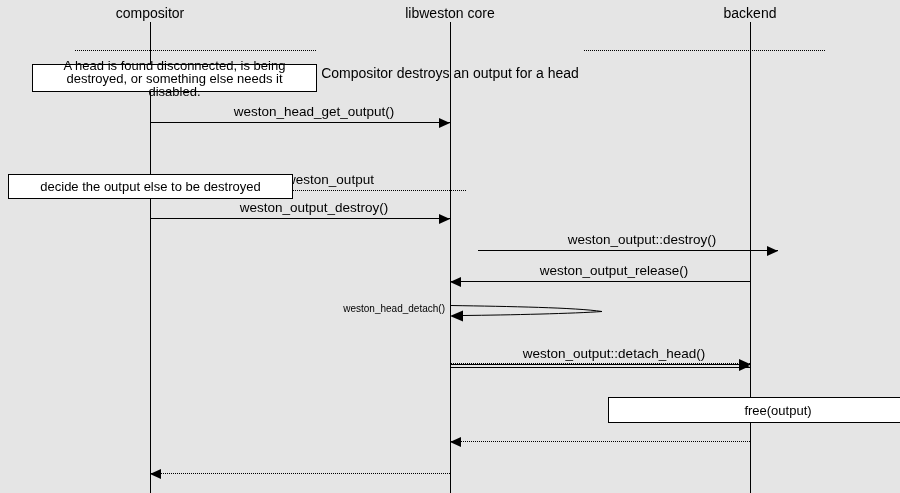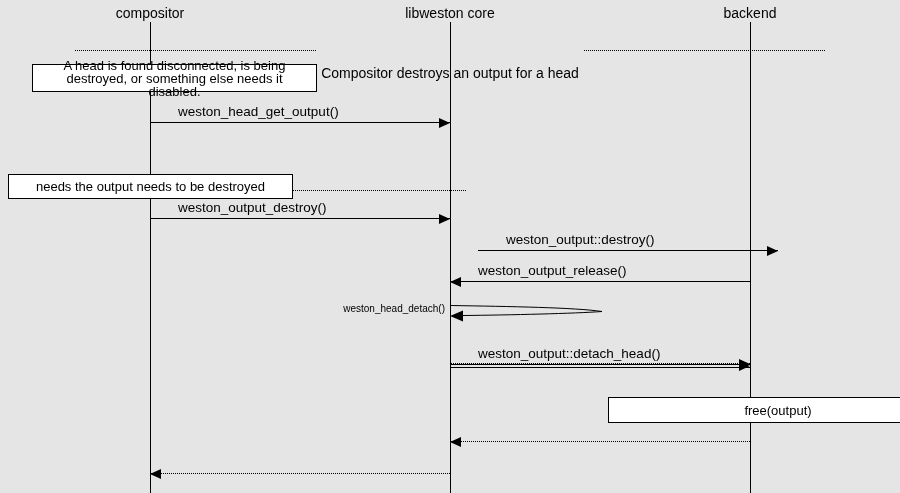--- a/index.html
+++ b/index.html
@@ -12,21 +12,21 @@
   .title-row{position:absolute;left:75px;top:43px;width:750px;height:14px;display:flex;align-items:center;font-size:14px;}
   .dots{flex:1;height:0;border-top:1px dotted #000;}
   .title-text{padding:0 5px;white-space:nowrap;margin-top:45px;}
   .note{
     position:absolute;box-sizing:border-box;border:1px solid #000;background:#fff;
     display:flex;align-items:center;justify-content:center;text-align:center;
     font-size:13px;line-height:13px;z-index:3;
   }
   .note .note-text{display:block;}
   .msg{position:absolute;z-index:2;}
-  .msg-label{text-align:left;font-size:13.5px;height:16px;line-height:16px;white-space:nowrap;padding-left:28px;}
+  .msg-label{text-align:center;font-size:13.5px;height:16px;line-height:16px;white-space:nowrap;padding-left:28px;}
   .msg-line{position:relative;height:0;border-top:1px solid #000;margin-top:2px;}
   .bare .msg-line{margin-top:0;}
   .msg-line.dotted{border-top-style:dotted;}
   .msg-line.dbl{height:2px;border-bottom:1px solid #000;}
   .ah{position:absolute;width:0;height:0;top:-5px;}
   .ah.right{right:0;border-left:11px solid #000;border-top:5px solid transparent;border-bottom:5px solid transparent;}
   .ah.left{left:0;border-right:11px solid #000;border-top:5px solid transparent;border-bottom:5px solid transparent;}
   .dbl .ah{top:-4px;}
   .self-label{position:absolute;left:285px;top:301px;width:160px;text-align:right;font-size:10px;height:16px;line-height:16px;white-space:nowrap;z-index:2;}
   .self-arrow{position:absolute;left:450px;top:303px;z-index:2;}
@@ -62,21 +62,21 @@
   </div>
 
   <div class="msg" style="left:166px;top:136px;width:300px;margin-top:36px;">
     <div class="msg-label">weston_output</div>
     <div class="msg-line dotted">
         <span class="ah left"></span>
       </div>
   </div>
 
   <div class="note" style="left:8px;top:174px;width:285px;height:25px;">
-    <span class="note-text">needs the output needs to be destroyed</span>
+    <span class="note-text">decide the output else to be destroyed</span>
   </div>
 
   <div class="msg" style="left:150px;top:200px;width:300px;">
     <div class="msg-label">weston_output_destroy()</div>
     <div class="msg-line">
         <span class="ah right"></span>
       </div>
   </div>
 
   <div class="msg" style="left:450px;top:232px;width:300px;margin-left:28px;">

